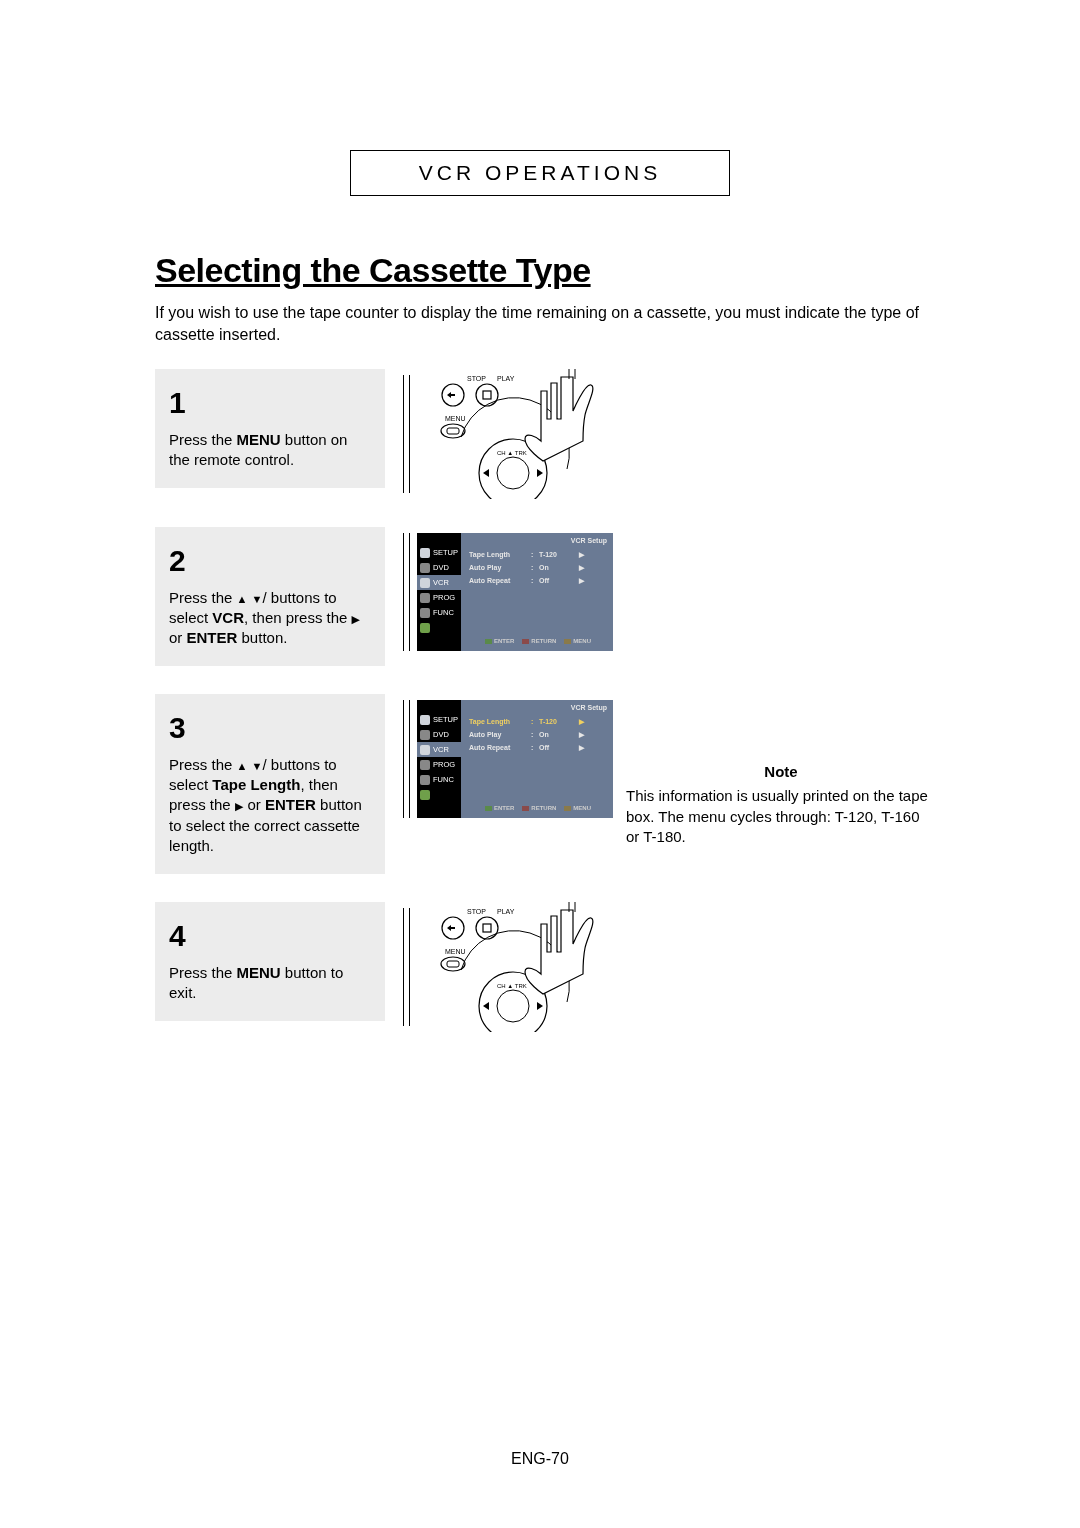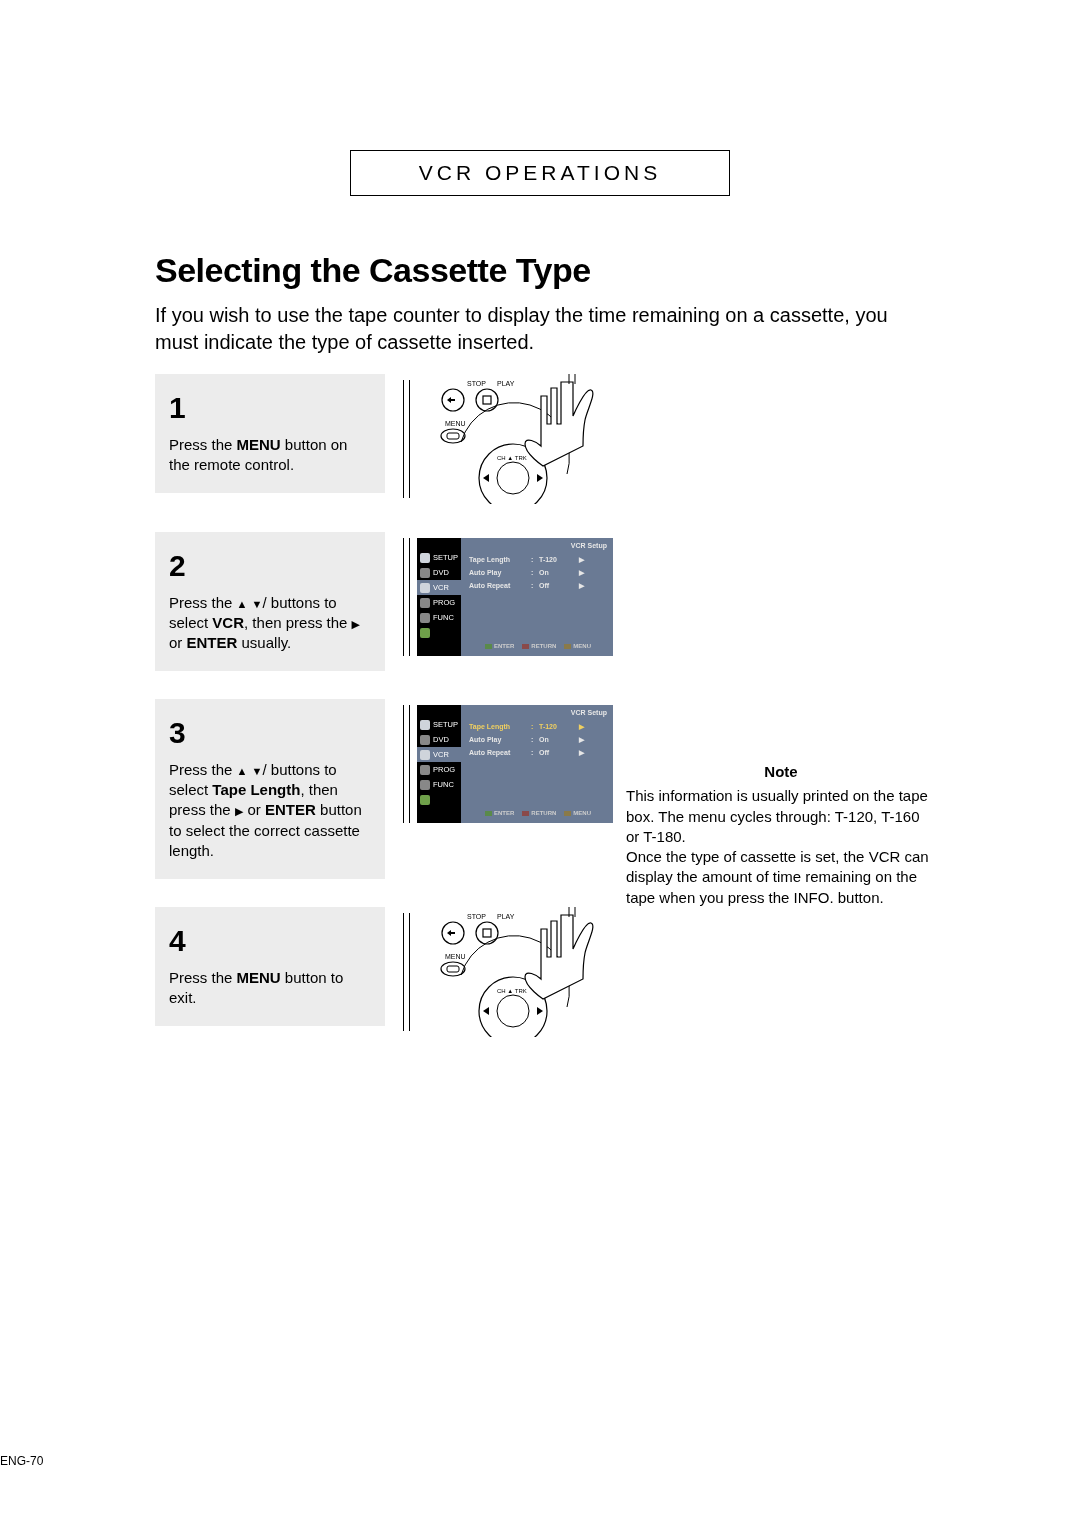--- a/index.html
+++ b/index.html
@@ -19,25 +19,26 @@
     width: 380px;
     text-align: center;
     font-size: 21px;
     letter-spacing: 4px;
   }
   h1 {
     font-size: 34px;
     font-weight: 900;
     margin-bottom: 12px;
     letter-spacing: -0.5px;
+    text-decoration: underline;
   }
   .intro {
-    font-size: 20px;
+    font-size: 16px;
     line-height: 1.35;
-    margin-bottom: 18px;
+    margin-bottom: 24px;
   }
   .steps { }
   .step {
     display: flex;
     align-items: flex-start;
     margin-bottom: 28px;
   }
   .step-text {
     width: 230px;
     background: #ececec;
@@ -165,21 +166,22 @@
   }
   .note-block .note-heading {
     font-weight: 700;
     margin-bottom: 4px;
     text-align: center;
   }
   .page-footer {
     position: absolute;
     left: 0; right: 0;
     bottom: 60px;
-    font-size: 12px;
+    text-align: center;
+    font-size: 16px;
   }
   .glyph-up::before { content: "▲"; font-size: 11px; }
   .glyph-down::before { content: "▼"; font-size: 11px; }
   .glyph-right::before { content: "▶"; font-size: 11px; }
 </style>
 </head>
 <body>
 
 <div class="section-header">
   <span>VCR OPERATIONS</span>
@@ -220,21 +222,21 @@
           <line x1="152" y1="0" x2="152" y2="10" stroke="#000" stroke-width="1"></line>
           <line x1="158" y1="0" x2="158" y2="10" stroke="#000" stroke-width="1"></line>
         </svg>
       </div>
     </div>
   </div>
 
   <div class="step">
     <div class="step-text">
       <span class="step-num">2</span>
-      <span>Press the </span><span class="glyph-up"></span> <span class="glyph-down"></span>/<span> buttons to select </span><b>VCR</b><span>, then press the </span><span class="glyph-right"></span><span> or </span><b>ENTER</b><span> usually.</span>
+      <span>Press the </span><span class="glyph-up"></span> <span class="glyph-down"></span>/<span> buttons to select </span><b>VCR</b><span>, then press the </span><span class="glyph-right"></span><span> or </span><b>ENTER</b><span> button.</span>
     </div>
     <div class="step-illus">
       <div class="divider-left"></div>
         <div class="divider-right"></div>
       <div class="osd">
         <div class="osd-side">
           <div class="osd-item">
               <span class="osd-icon hl"></span>
               <span>SETUP</span>
             </div>
@@ -383,16 +385,15 @@
         </svg>
       </div>
     </div>
   </div>
 
 </div>
 
 <div class="note-block">
   <div class="note-heading">Note</div>
   <div>This information is usually printed on the tape box. The menu cycles through: T-120, T-160 or T-180.</div>
-  <div>Once the type of cassette is set, the VCR can display the amount of time remaining on the tape when you press the INFO. button.</div>
 </div>
 
 <div class="page-footer">ENG-70</div>
 
 </body></html>

